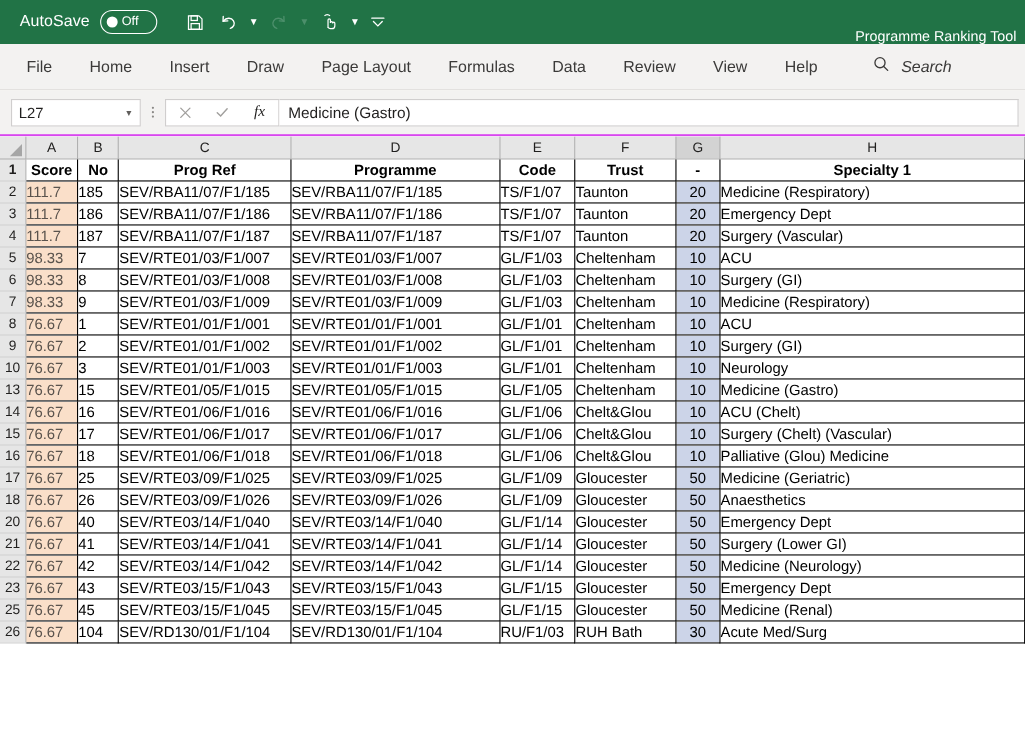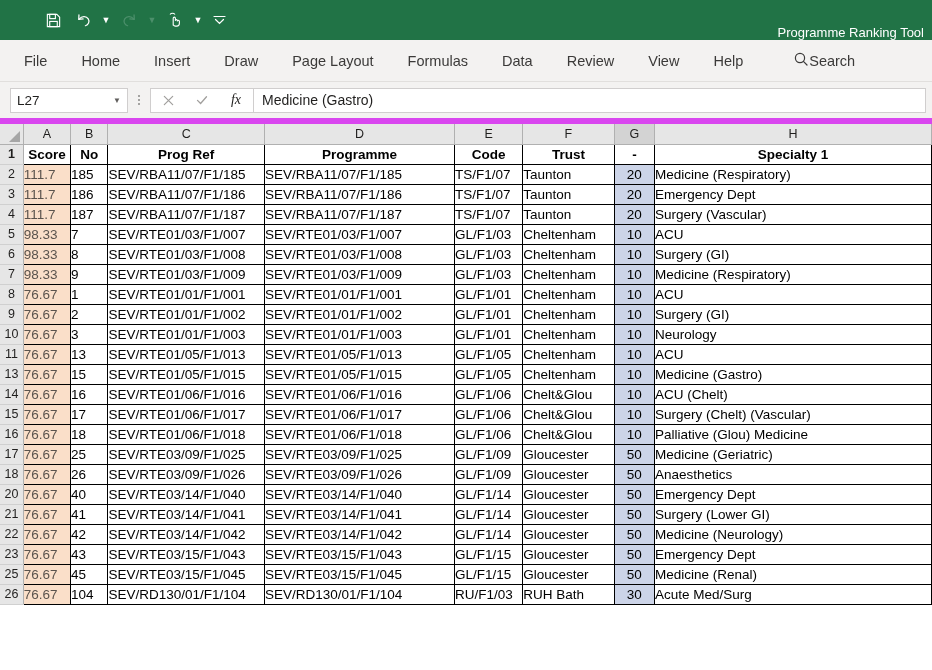--- a/index.html
+++ b/index.html
@@ -61,33 +61,34 @@
   }
   .tab {
     font-size: 14.5px;
     color: #3b3a39;
     padding: 5px 14px;
     margin-right: 6px;
     white-space: nowrap;
     border-radius: 3px;
   }
   .search-box {
-    display: flex; align-items: center; gap: 0;
+    display: flex; align-items: center; gap: 10px;
     margin-left: 30px;
     color: #3b3a39;
+    font-style: italic;
   }
   .search-box .s-text { font-size: 14.5px; color: #3b3a39; }
 
   
   .formulabar {
     height: 42px;
     background: #f3f2f1;
     display: flex; align-items: center;
     padding: 0 6px 0 10px;
-    border-bottom: 6px solid #d946ef;
+    border-bottom: 2px solid #d946ef;
   }
   .namebox {
     width: 118px; height: 25px;
     background: #ffffff;
     border: 1px solid #d0cece;
     display: flex; align-items: center;
     padding: 0 6px;
     font-size: 13.5px; color: #201f1e;
     justify-content: space-between;
   }
@@ -176,20 +177,27 @@
   .cell.firstcol { border-left: 1px solid #000000; }
   .hdr-row .cell { font-weight: bold; text-align: center; border-top: 1px solid #000000; }
   .c-score { background: #fadfc9; color: #5a534d; text-align: left; }
   .c-g { background: #ccd4e8; text-align: center; }
   .c-left { text-align: left; }
 </style>
 </head>
 <body>
 
 <div class="titlebar">
+  <div class="autosave-group">
+    <span class="autosave-label">AutoSave</span>
+    <span class="toggle">
+      <span class="knob"></span>
+      <span class="tgl-text">Off</span>
+    </span>
+  </div>
 
   <div class="qat">
     <span class="qat-btn" title="Save">
       <svg width="17" height="17" viewBox="0 0 18 18" fill="none" stroke="#ffffff" stroke-width="1.2">
         <path d="M2.5 2.5h10l3 3v10h-13z"></path>
         <rect x="5" y="2.5" width="6" height="4.5"></rect>
         <rect x="5" y="10" width="8" height="5.5"></rect>
       </svg>
     </span>
     <span class="qat-btn" title="Undo">
@@ -407,31 +415,20 @@
           <td class="cell c-score firstcol">76.67</td>
           <td class="cell c-left">3</td>
           <td class="cell c-left">SEV/RTE01/01/F1/003</td>
           <td class="cell c-left">SEV/RTE01/01/F1/003</td>
           <td class="cell c-left">GL/F1/01</td>
           <td class="cell c-left">Cheltenham</td>
           <td class="cell c-g">10</td>
           <td class="cell c-left">Neurology</td>
         </tr>
         <tr>
-          <td class="rowhead">11</td>
-          <td class="cell c-score firstcol">76.67</td>
-          <td class="cell c-left">13</td>
-          <td class="cell c-left">SEV/RTE01/05/F1/013</td>
-          <td class="cell c-left">SEV/RTE01/05/F1/013</td>
-          <td class="cell c-left">GL/F1/05</td>
-          <td class="cell c-left">Cheltenham</td>
-          <td class="cell c-g">10</td>
-          <td class="cell c-left">ACU</td>
-        </tr>
-        <tr>
           <td class="rowhead">13</td>
           <td class="cell c-score firstcol">76.67</td>
           <td class="cell c-left">15</td>
           <td class="cell c-left">SEV/RTE01/05/F1/015</td>
           <td class="cell c-left">SEV/RTE01/05/F1/015</td>
           <td class="cell c-left">GL/F1/05</td>
           <td class="cell c-left">Cheltenham</td>
           <td class="cell c-g">10</td>
           <td class="cell c-left">Medicine (Gastro)</td>
         </tr>

